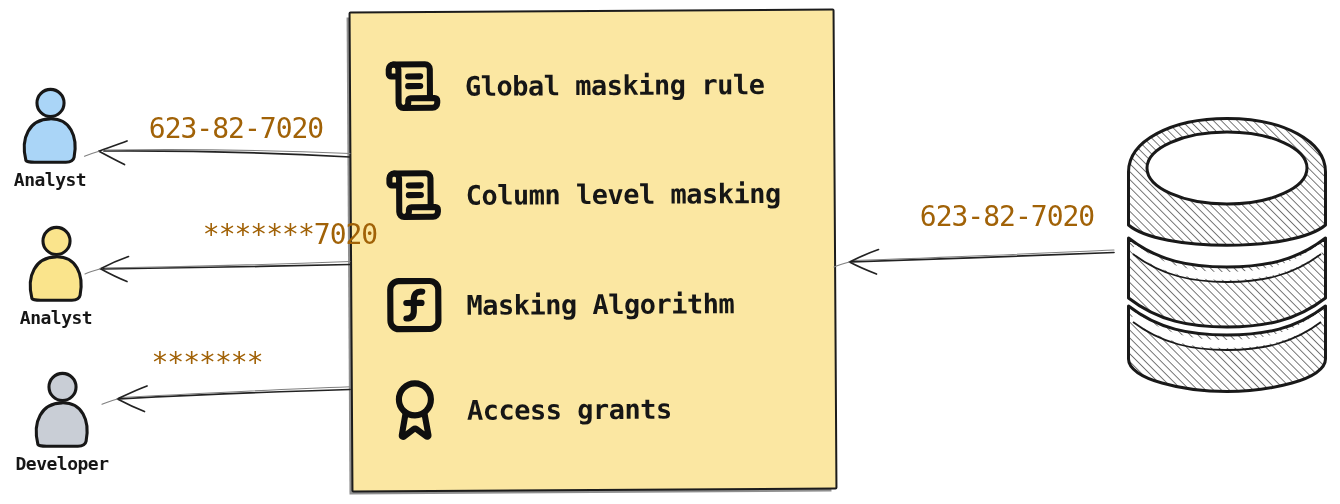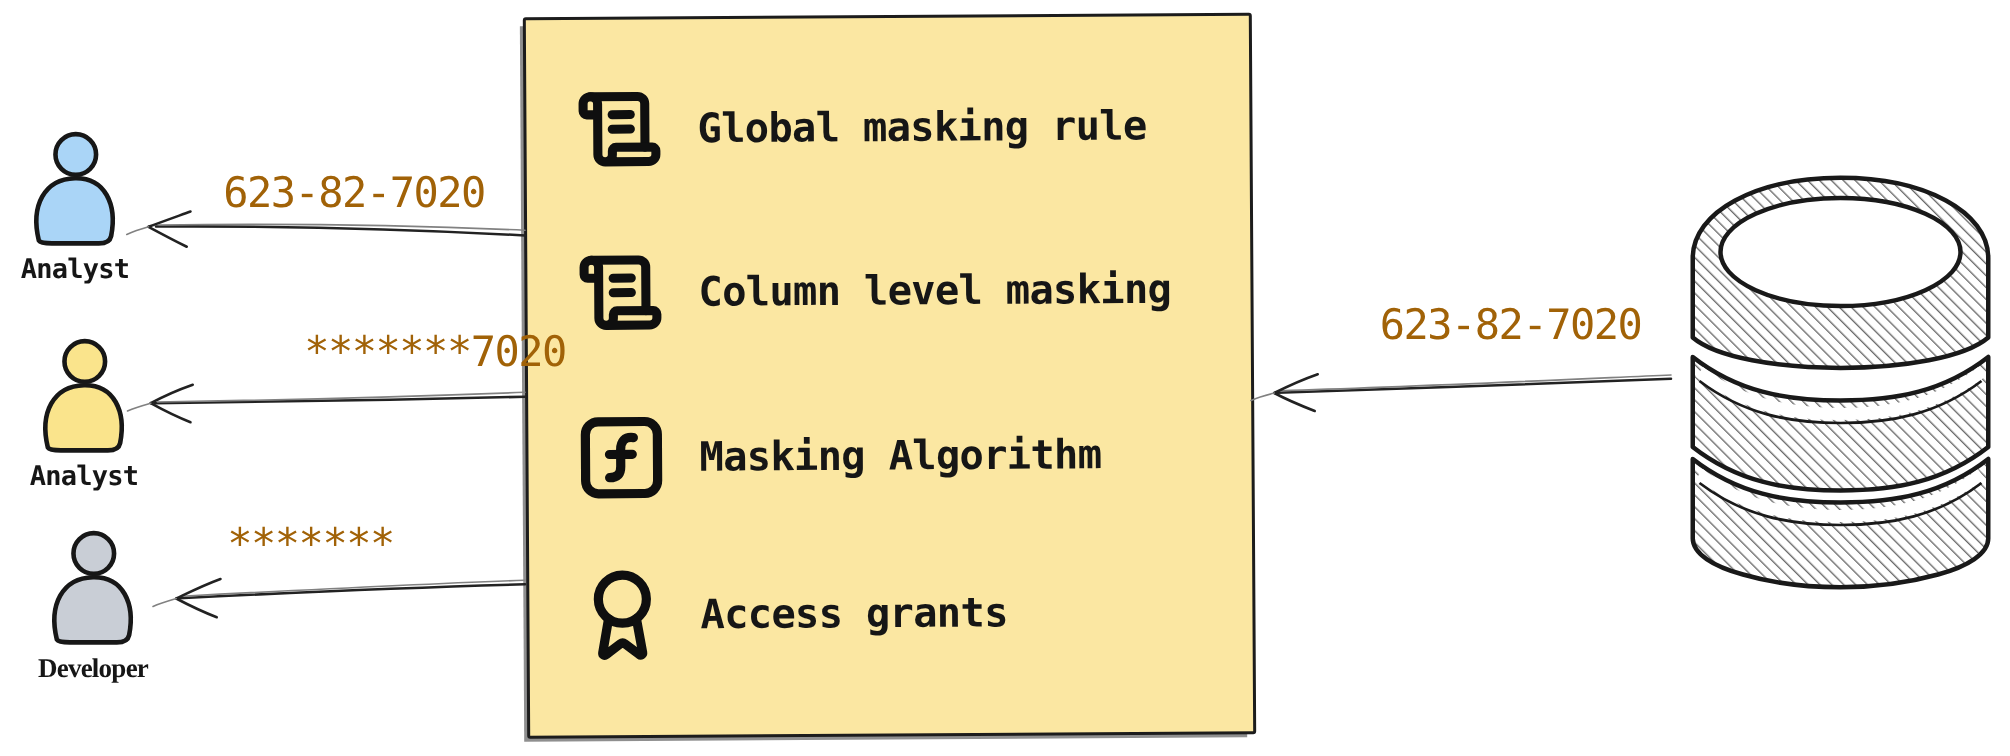--- a/index.html
+++ b/index.html
@@ -49,21 +49,21 @@
   </div>
 
   <div class="actor" style="left:8px;top:223px;">
     <svg width="78" height="80" viewBox="0 0 76 78">
       <circle cx="38.5" cy="17.5" r="13.2" stroke="#171717" stroke-width="3" fill="#fae48c"></circle>
       <path d="M14.5 73.5 C9 51 18 33.5 38 33 C57.5 32.5 65.5 50 61.5 70.5 C60.8 74 58 75.3 53.5 75.3 L23 75.3 C17.5 75.3 15.3 74.8 14.5 73.5 Z" stroke="#171717" stroke-width="3" stroke-linejoin="round" fill="#fae48c"></path>
     </svg>
     <div class="actor-label">Analyst</div>
   </div>
 
-  <div class="actor" style="left:14px;top:351px;font-family:Liberation Serif, serif;">
+  <div class="actor" style="left:14px;top:369px;">
     <svg width="78" height="80" viewBox="0 0 76 78">
       <circle cx="38.5" cy="17.5" r="13.2" stroke="#171717" stroke-width="3" fill="#c9ced6"></circle>
       <path d="M14.5 73.5 C9 51 18 33.5 38 33 C57.5 32.5 65.5 50 61.5 70.5 C60.8 74 58 75.3 53.5 75.3 L23 75.3 C17.5 75.3 15.3 74.8 14.5 73.5 Z" stroke="#171717" stroke-width="3" stroke-linejoin="round" fill="#c9ced6"></path>
     </svg>
     <div class="actor-label">Developer</div>
   </div>
 
   <div class="flow-label" style="left:236px;top:112px;">623-82-7020</div>
   <div class="flow-label" style="left:256px;top:218px;margin-left:34px;">*******7020</div>
   <div class="flow-label" style="left:207px;top:346px;">*******</div>

